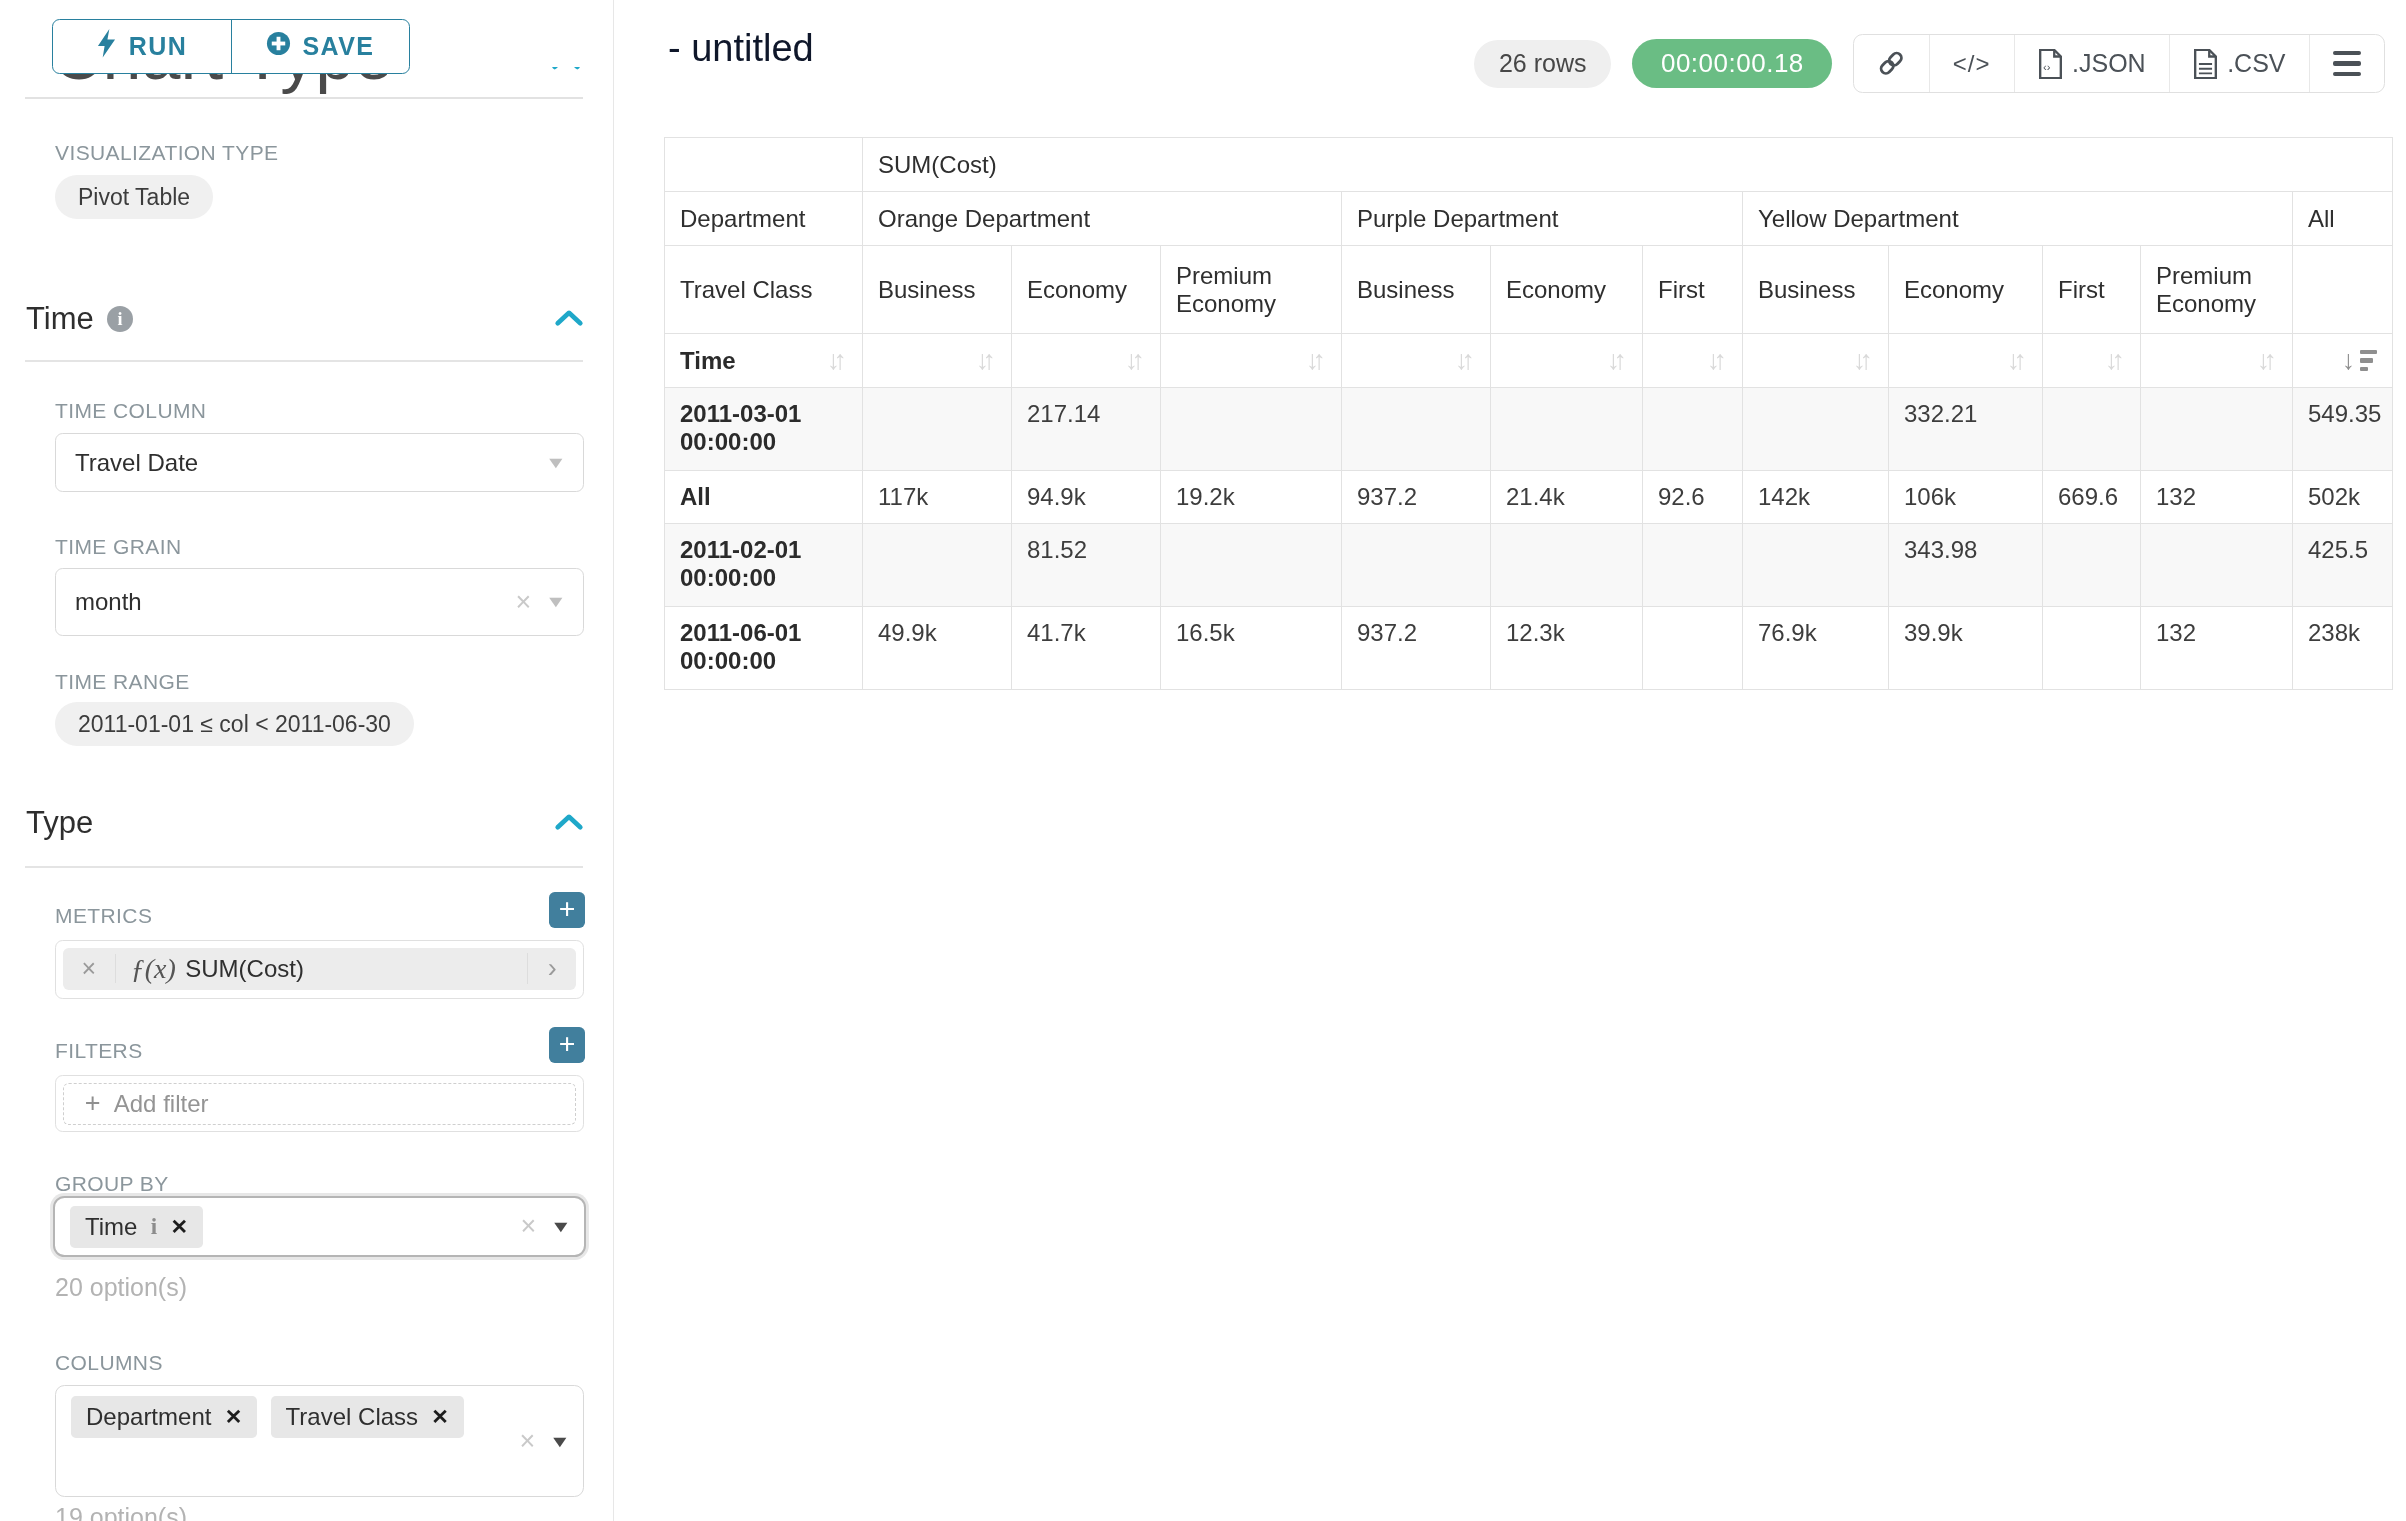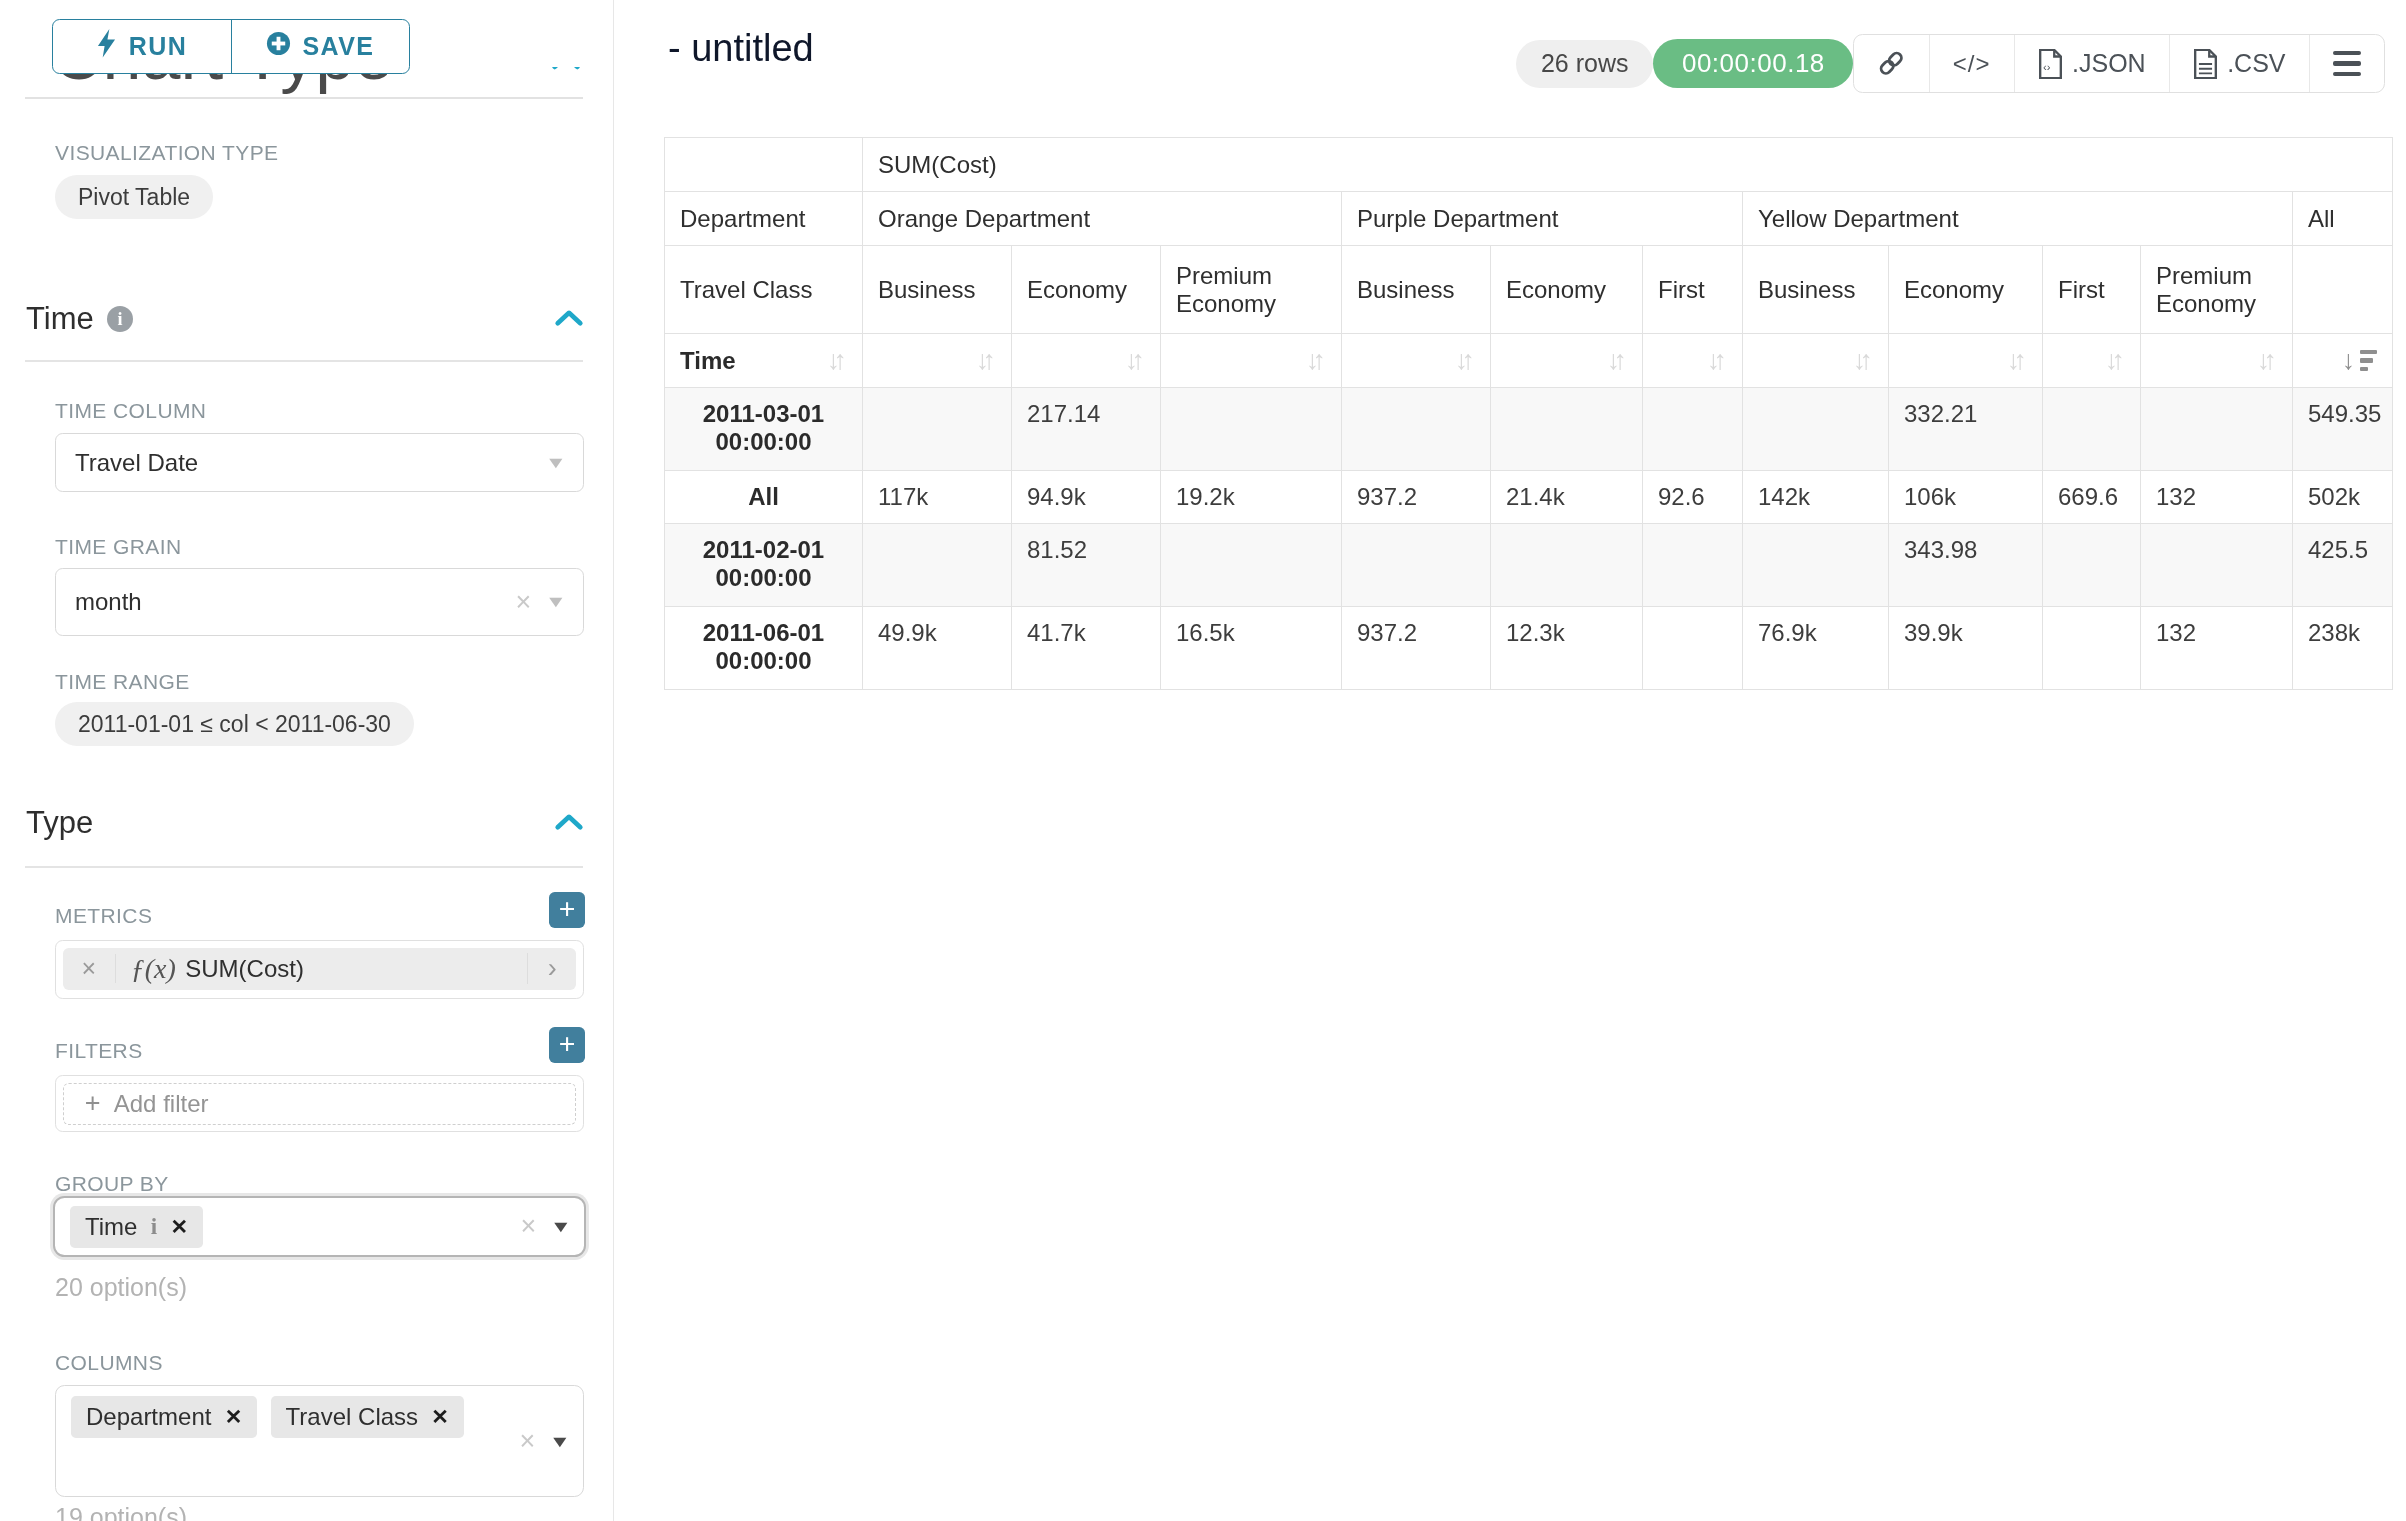--- a/index.html
+++ b/index.html
@@ -68,21 +68,21 @@
   .gb-select .grow { flex:1; }
   .cols-select { width:529px; height:112px; border:1.9px solid #d9d9d9; border-radius:9.5px;
                  display:flex; align-items:flex-start; padding:9.5px 15px; background:#fff; position:relative; }
   .cols-select .right-ctls { position:absolute; right:15px; top:50%; transform:translateY(-50%);
                              display:flex; align-items:center; }
   .hint { font-size:25px; color:#b3b3b3; }
 
   
   .main { position:absolute; left:616px; top:0; right:0; bottom:0; }
   .chart-title { position:absolute; left:52px; top:27px; font-size:38px; color:#0f172a; }
-  .badges { position:absolute; right:21px; top:34px; display:flex; align-items:center; }
+  .badges { position:absolute; right:21px; top:34px; display:flex; align-items:center; gap:21px; }
   .rows-badge { background:#efefef; color:#474747; border-radius:950px; height:48px;
                 display:flex; align-items:center; padding:0 25px; font-size:25px; }
   .timer-badge { background:#6abd84; color:#fff; border-radius:950px; height:49px;
                  display:flex; align-items:center; padding:0 28.5px; font-size:26px; letter-spacing:0.5px; }
   .btn-group { display:flex; border:1.9px solid #e0e0e0; border-radius:9.5px; overflow:hidden; height:59px; background:#fff; }
   .btn-group .gbtn { display:flex; align-items:center; justify-content:center; gap:9.5px;
                      padding:0 23px; font-size:25px; color:#4b5157; cursor:pointer;
                      border-right:1.9px solid #e8e8e8; }
   .btn-group .gbtn:last-child { border-right:none; }
   .code-glyph { font-size:24px; letter-spacing:1px; color:#4b5157; }
@@ -91,21 +91,21 @@
 
   
   .pivot-wrap { position:absolute; left:48px; top:137px; }
   table#pivot { border-collapse:collapse; table-layout:fixed; width:1729px; background:#fff; }
   #pivot th, #pivot td { border:1.9px solid #e2e2e2; padding:9.5px 15px; font-size:24px;
                          font-weight:400; text-align:left; color:#3d3d3d; overflow:hidden; }
   #pivot thead th { color:#2f2f2f; vertical-align:middle; }
   #pivot tr.hr1 { height:54px; } #pivot tr.hr2 { height:54px; }
   #pivot tr.hr3 { height:88px; } #pivot tr.hr4 { height:54px; }
   #pivot tbody tr.tall { height:83px; } #pivot tbody tr.short { height:53px; }
-  #pivot tbody th { font-weight:700; color:#2b2b2b; vertical-align:top; padding-top:12.4px;text-align:center; }
+  #pivot tbody th { font-weight:700; color:#2b2b2b; vertical-align:top; padding-top:12.4px; }
   #pivot tbody td { vertical-align:top; padding-top:12.4px; }
   #pivot tbody tr.stripe th, #pivot tbody tr.stripe td { background:#f8f8f8; }
   #pivot .sort-cell { vertical-align:middle; }
   .sort-flex { display:flex; align-items:center; justify-content:space-between; }
   .sort-flex.end { justify-content:flex-end; }
   .sort-flex .rl { font-weight:700; color:#2b2b2b; }
   .sorticon { display:inline-flex; align-items:center; color:#d9d9d9; font-size:27px; line-height:1; font-weight:700; }
   .sorticon .a2 { margin-left:-6.7px; }
   .sorticon.active { color:#8f8f8f; }
   .sorticon.active .bars { display:flex; flex-direction:column; gap:3.8px; margin-left:4.8px; }

